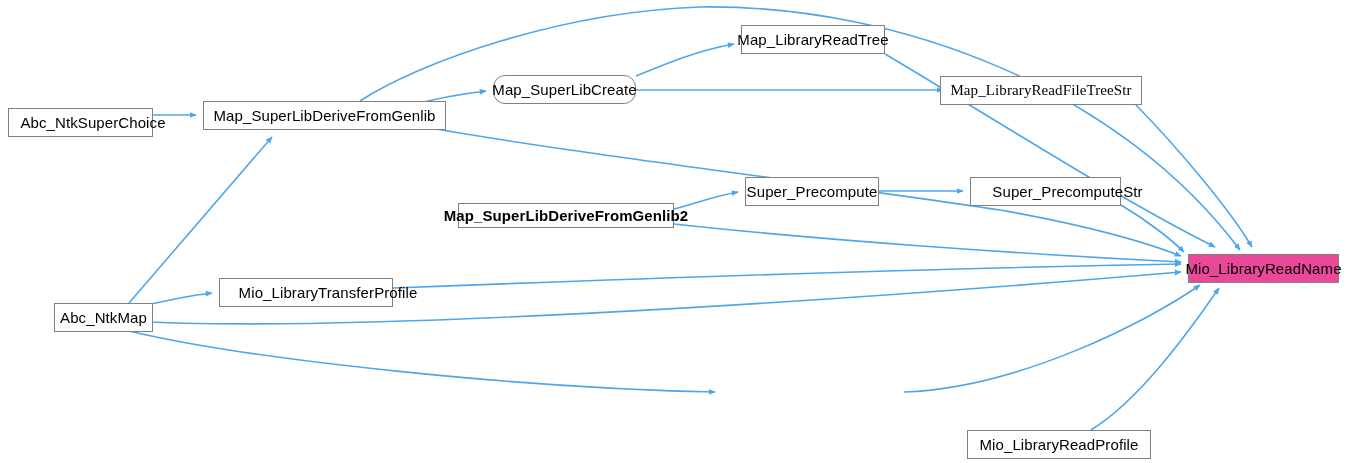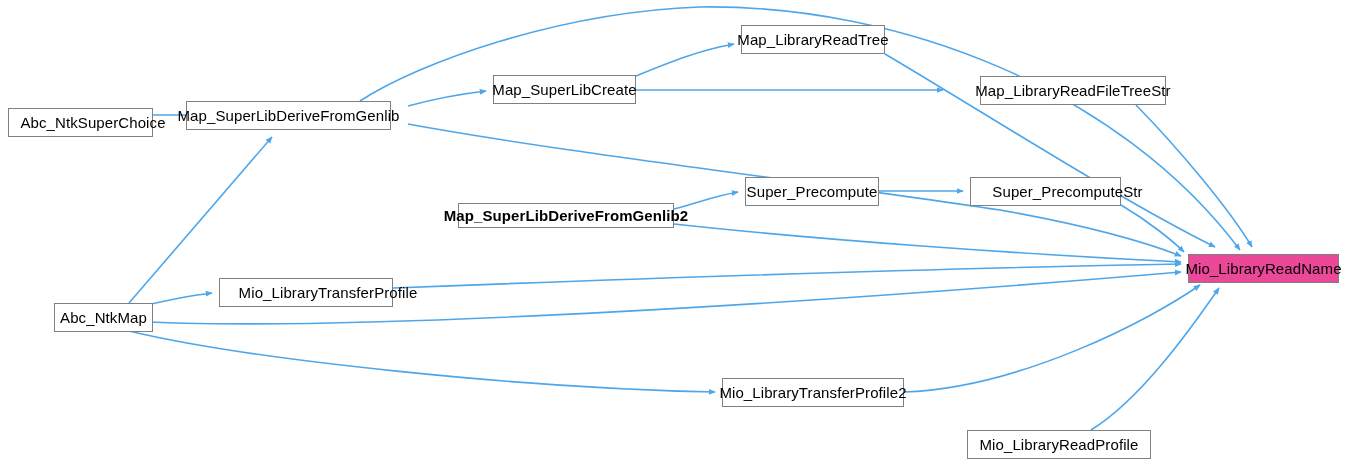--- a/index.html
+++ b/index.html
@@ -70,49 +70,46 @@
       <path d="M129,309 C155,303 185,296 212,293" fill="none" stroke="#4ea6ea" stroke-width="1.6" marker-end="url(#arrowhead)"></path>
       <path d="M393,288 C600,280 950,268 1181,264" fill="none" stroke="#4ea6ea" stroke-width="1.6" marker-end="url(#arrowhead)"></path>
       <path d="M129,321 C350,334 850,300 1181,272" fill="none" stroke="#4ea6ea" stroke-width="1.6" marker-end="url(#arrowhead)"></path>
       <path d="M129,331 C250,360 520,388 715,392" fill="none" stroke="#4ea6ea" stroke-width="1.6" marker-end="url(#arrowhead)"></path>
       <path d="M904,392 C1020,388 1150,320 1200,285" fill="none" stroke="#4ea6ea" stroke-width="1.6" marker-end="url(#arrowhead)"></path>
       <path d="M1091,430 C1140,400 1190,330 1219,288" fill="none" stroke="#4ea6ea" stroke-width="1.6" marker-end="url(#arrowhead)"></path>
     </svg>
 <div class="node" style="left: 8px; top: 108px; width: 145px; height: 29px; padding-left: 25px;">
       <span class="node-label">Abc_NtkSuperChoice</span>
     </div>
-    <div class="node" style="left: 186px; top: 101px; width: 205px; height: 29px;">
+    <div class="node" style="left: 203px; top: 101px; width: 243px; height: 29px;">
       <span class="node-label">Map_SuperLibDeriveFromGenlib</span>
     </div>
-    <div class="node" style="left: 493px; top: 75px; width: 143px; height: 29px;">
+    <div class="node" style="left: 493px; top: 75px; width: 143px; height: 29px; border-radius: 12px;">
       <span class="node-label">Map_SuperLibCreate</span>
     </div>
     <div class="node" style="left: 741px; top: 25px; width: 144px; height: 29px;">
       <span class="node-label">Map_LibraryReadTree</span>
     </div>
-    <div class="node" style="left: 980px; top: 76px; width: 186px; height: 29px;">
+    <div class="node" style="left: 940px; top: 76px; width: 202px; height: 29px; font-family: Liberation Serif, serif;">
       <span class="node-label">Map_LibraryReadFileTreeStr</span>
     </div>
     <div class="node" style="left: 745px; top: 177px; width: 134px; height: 29px;">
       <span class="node-label">Super_Precompute</span>
     </div>
     <div class="node" style="left: 970px; top: 177px; width: 151px; height: 29px; padding-left: 44px;">
       <span class="node-label">Super_PrecomputeStr</span>
     </div>
     <div class="node" style="left: 458px; top: 203px; width: 216px; height: 25px; font-weight: bold;">
       <span class="node-label">Map_SuperLibDeriveFromGenlib2</span>
     </div>
     <div class="node" style="left: 219px; top: 278px; width: 174px; height: 29px; padding-left: 44px;">
       <span class="node-label">Mio_LibraryTransferProfile</span>
     </div>
     <div class="node" style="left: 30px; top: 303px; width: 99px; height: 29px; margin-left: 24px;">
       <span class="node-label">Abc_NtkMap</span>
     </div>
     <div class="node highlight" style="left: 1188px; top: 254px; width: 151px; height: 29px;">
       <span class="node-label">Mio_LibraryReadName</span>
     </div>
-    <div class="node" style="left: 722px; top: 378px; width: 182px; height: 29px;">
-      <span class="node-label">Mio_LibraryTransferProfile2</span>
-    </div>
     <div class="node" style="left: 967px; top: 430px; width: 184px; height: 29px;">
       <span class="node-label">Mio_LibraryReadProfile</span>
     </div>
   </div>
 
 </body></html>

